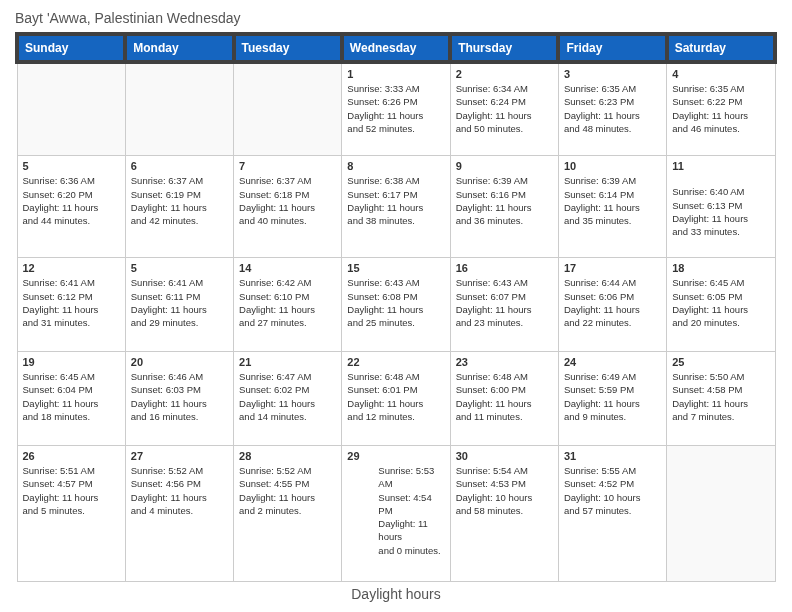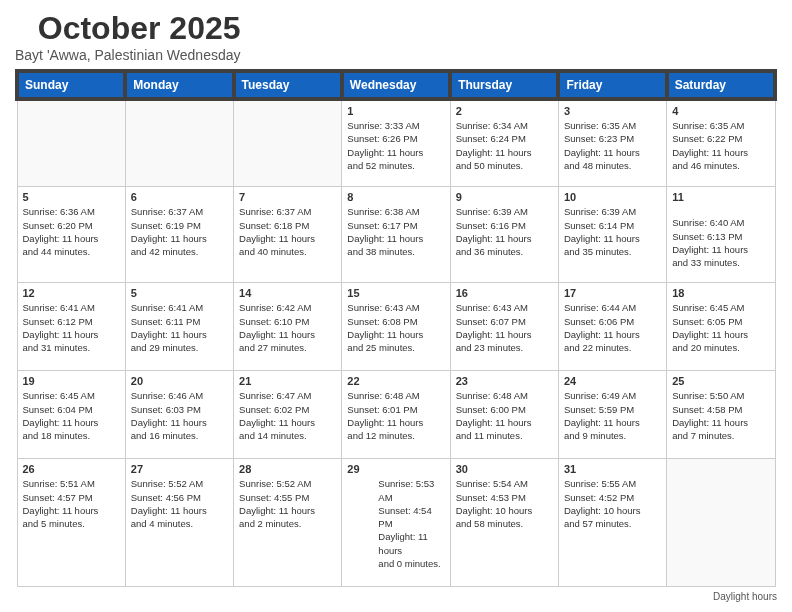--- a/index.html
+++ b/index.html
@@ -73,33 +73,32 @@
     .day-num {
       font-size: 11px;
       font-weight: bold;
       margin-bottom: 2px;
       display: block;
     }
     .day-info {
       line-height: 1.4;
     }
     .footer-note {
-      font-size: 10px;
+      font-size: 14px;
       color: #555;
       margin-top: 4px;
-      text-align: right;
+      text-align: center;
     }
   </style>
 </head>
 <body>
 
 <div class="page">
   <div class="header">
     <div class="title-area">
-      <h1>October 2025</h1>
       <h2>Bayt 'Awwa, Palestinian Wednesday</h2>
     </div>
   </div>
 
   <table class="calendar">
     <thead>
       <tr>
         <th>Sunday</th>
         <th>Monday</th>
         <th>Tuesday</th>

